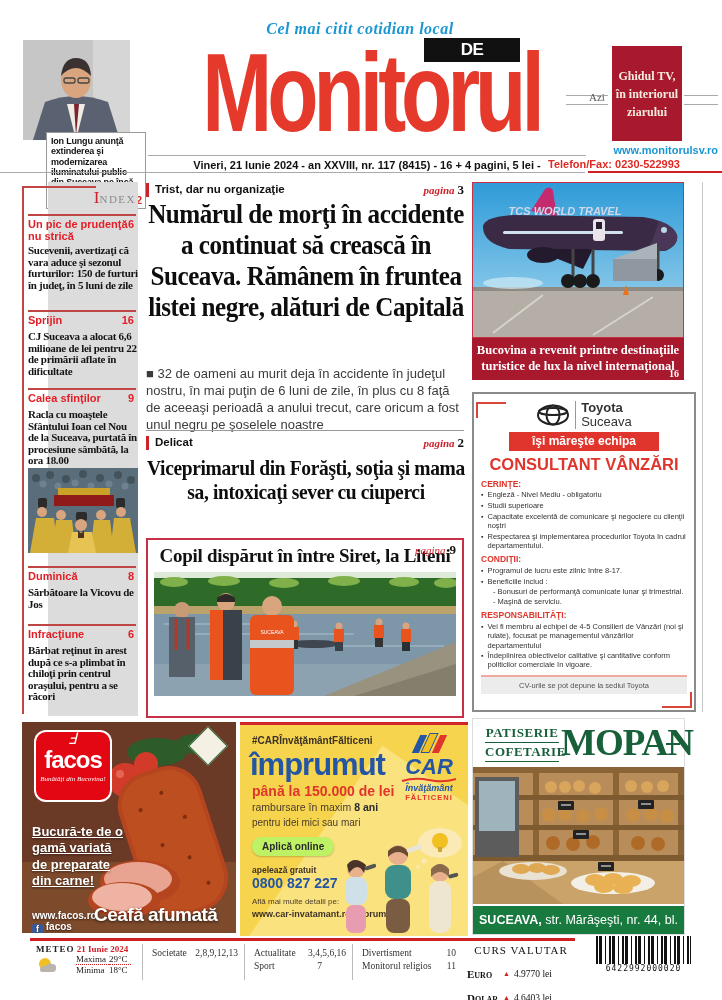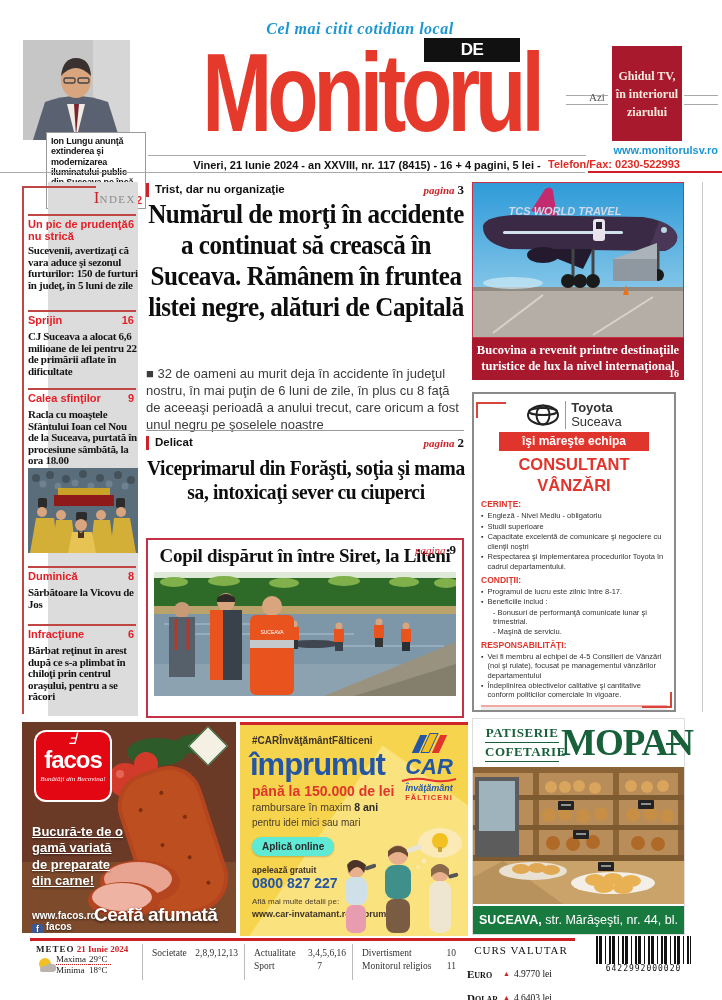--- a/index.html
+++ b/index.html
@@ -60,21 +60,21 @@
     font-weight:bold;font-size:19px;letter-spacing:-.3px;}
   .redbox-photo{margin:5px auto 0 auto;width:302px;height:124px;}
   .redbox-page{position:absolute;right:6px;bottom:1px;font-family:"Liberation Serif",serif;}
   
   .plane-box{left:472px;top:182px;width:212px;height:156px;border:1px solid #c73045;box-sizing:border-box;}
   .plane-cap{left:472px;top:338px;width:212px;height:42px;background:#a8192e;color:#fff;
     font-family:"Liberation Serif",serif;font-weight:bold;font-size:12.5px;line-height:1.25;
     text-align:center;display:flex;align-items:center;justify-content:center;padding:0 4px;box-sizing:border-box;}
   .plane-pg{position:absolute;right:5px;bottom:0;font-size:10px;font-weight:bold;color:#fff;}
   .rcol-vline{left:702px;top:182px;width:1px;height:530px;background:#c9c9c9;}
-  .toyota{left:472px;top:392px;width:204px;height:320px;border:2px solid #8a8a8a;background:#fff;
+  .toyota{left:472px;top:392px;width:224px;height:320px;border:2px solid #8a8a8a;background:#fff;
     box-sizing:border-box;padding:6px 7px;font-size:7.5px;line-height:1.25;color:#333;overflow:hidden;}
   .to-logo-row{display:flex;align-items:center;justify-content:center;gap:5px;height:30px;position:relative;}
   .to-brand{font-weight:bold;font-size:13px;line-height:1.05;border-left:1px solid #999;padding-left:5px;}
   .to-brand .city{font-weight:normal;}
   .to-bracket{position:absolute;top:8px;width:28px;height:14px;border:2px solid #d9453b;border-right:none;border-bottom:none;}
   .to-bracket.r{border:2px solid #d9453b;border-left:none;border-top:none;top:auto;bottom:2px;}
   .to-banner{width:150px;margin:2px auto 0;background:#e0352c;color:#fff;text-align:center;
     font-size:12px;font-weight:bold;padding:2px 0;}
   .to-title{text-align:center;color:#e0352c;font-weight:bold;font-size:16.5px;margin:3px 0 4px;}
   .to-h{color:#e0352c;font-weight:bold;font-size:8.5px;margin:4px 0 1px;}
@@ -100,21 +100,21 @@
   .badge{position:absolute;right:14px;top:10px;width:26px;height:26px;background:#f4f1e4;
     transform:rotate(45deg);border:1px solid #2e6b3a;}
   .car{left:240px;top:722px;width:228px;height:211px;background:#f6d44d;overflow:hidden;border-top:3px solid #d0252b;}
   .car-wedge{position:absolute;right:-40px;top:60px;width:220px;height:260px;background:#fae27e;transform:rotate(35deg);}
   .car-hash{position:absolute;left:12px;top:10px;font-size:10px;font-weight:bold;color:#3d3227;}
   .car-title{position:absolute;left:10px;top:22px;font-size:31px;font-weight:bold;color:#2456a4;letter-spacing:-1px;}
   .car-sub{position:absolute;left:12px;top:58px;font-size:14px;font-weight:bold;color:#e0352c;}
   .car-l1{position:absolute;left:12px;top:76px;font-size:10.5px;color:#4a3b2a;}
   .car-l1 b{color:#2b2b2b;}
   .car-l2{position:absolute;left:12px;top:92px;font-size:10px;color:#4a3b2a;}
-  .car-btn{position:absolute;left:12px;top:112px;background:#5eead4;border-radius:9px;padding:4px 10px;
+  .car-btn{position:absolute;left:12px;top:112px;background:#bef264;border-radius:9px;padding:4px 10px;
     font-size:10px;font-weight:bold;color:#2b2b2b;box-shadow:0 1px 2px rgba(0,0,0,.2);}
   .car-call{position:absolute;left:12px;top:140px;font-size:8.5px;font-weight:bold;color:#3d3227;}
   .car-phone{position:absolute;left:12px;top:150px;font-size:14px;font-weight:bold;color:#2456a4;}
   .car-det{position:absolute;left:12px;top:172px;font-size:8px;color:#4a3b2a;}
   .car-web{position:absolute;left:12px;top:184px;font-size:9px;font-weight:bold;color:#3d3227;}
   .car-logo{position:absolute;right:8px;top:8px;width:62px;text-align:center;}
   .car-logo .c-name{font-size:22px;font-weight:bold;font-style:italic;color:#2456a4;line-height:20px;}
   .car-logo .c-sub1{font-size:9px;font-weight:bold;font-style:italic;color:#2456a4;}
   .car-logo .c-sub2{font-size:7.5px;font-weight:bold;color:#e0352c;letter-spacing:1px;}
   .stripe{display:inline-block;width:7px;height:18px;transform:skewX(-25deg);margin:0 1px;}
@@ -127,21 +127,21 @@
     font-size:37px;font-weight:bold;letter-spacing:-1px;}
   .mopan-dash{position:absolute;right:4px;top:24px;width:14px;height:2px;background:#17603a;}
   .mopan-photo{position:absolute;left:0;top:48px;width:211px;height:137px;}
   .mopan-bar{position:absolute;left:0;bottom:0;width:100%;height:28px;background:#187a3e;color:#fff;
     text-align:center;font-size:12.5px;line-height:28px;}
   
   .f-redline{left:30px;top:938px;width:545px;height:3px;background:#cf1f26;}
   .meteo{left:36px;top:944px;width:104px;font-family:"Liberation Serif",serif;font-size:9px;color:#222;}
   .meteo .m-t{font-weight:bold;letter-spacing:1px;}
   .meteo .m-d{color:#cf1f26;font-weight:bold;}
-  .meteo table{border-collapse:collapse;margin-left:20px;}
+  .meteo table{border-collapse:collapse;margin-left:40px;}
   .meteo td{font-size:9px;padding:0 3px 0 0;}
   .dotted{border-bottom:1px dotted #cf1f26;}
   .f-vline{top:944px;width:1px;height:36px;background:#bbb;}
   .f-sec{top:948px;font-family:"Liberation Serif",serif;font-size:9.5px;color:#333;}
   .f-sec .row{display:flex;justify-content:space-between;margin-bottom:3px;}
   .curs{left:467px;top:938px;width:108px;border-top:3px solid #cf1f26;font-family:"Liberation Serif",serif;padding-top:3px;}
   .curs .c-t{text-align:center;font-size:11px;letter-spacing:1px;}
   .curs .row{display:flex;align-items:center;font-size:9.5px;margin-top:12px;}
   .curs .cur{width:36px;font-weight:bold;font-variant:small-caps;font-size:11px;}
   .curs .up{color:#cf1f26;font-size:7px;margin-right:4px;}

